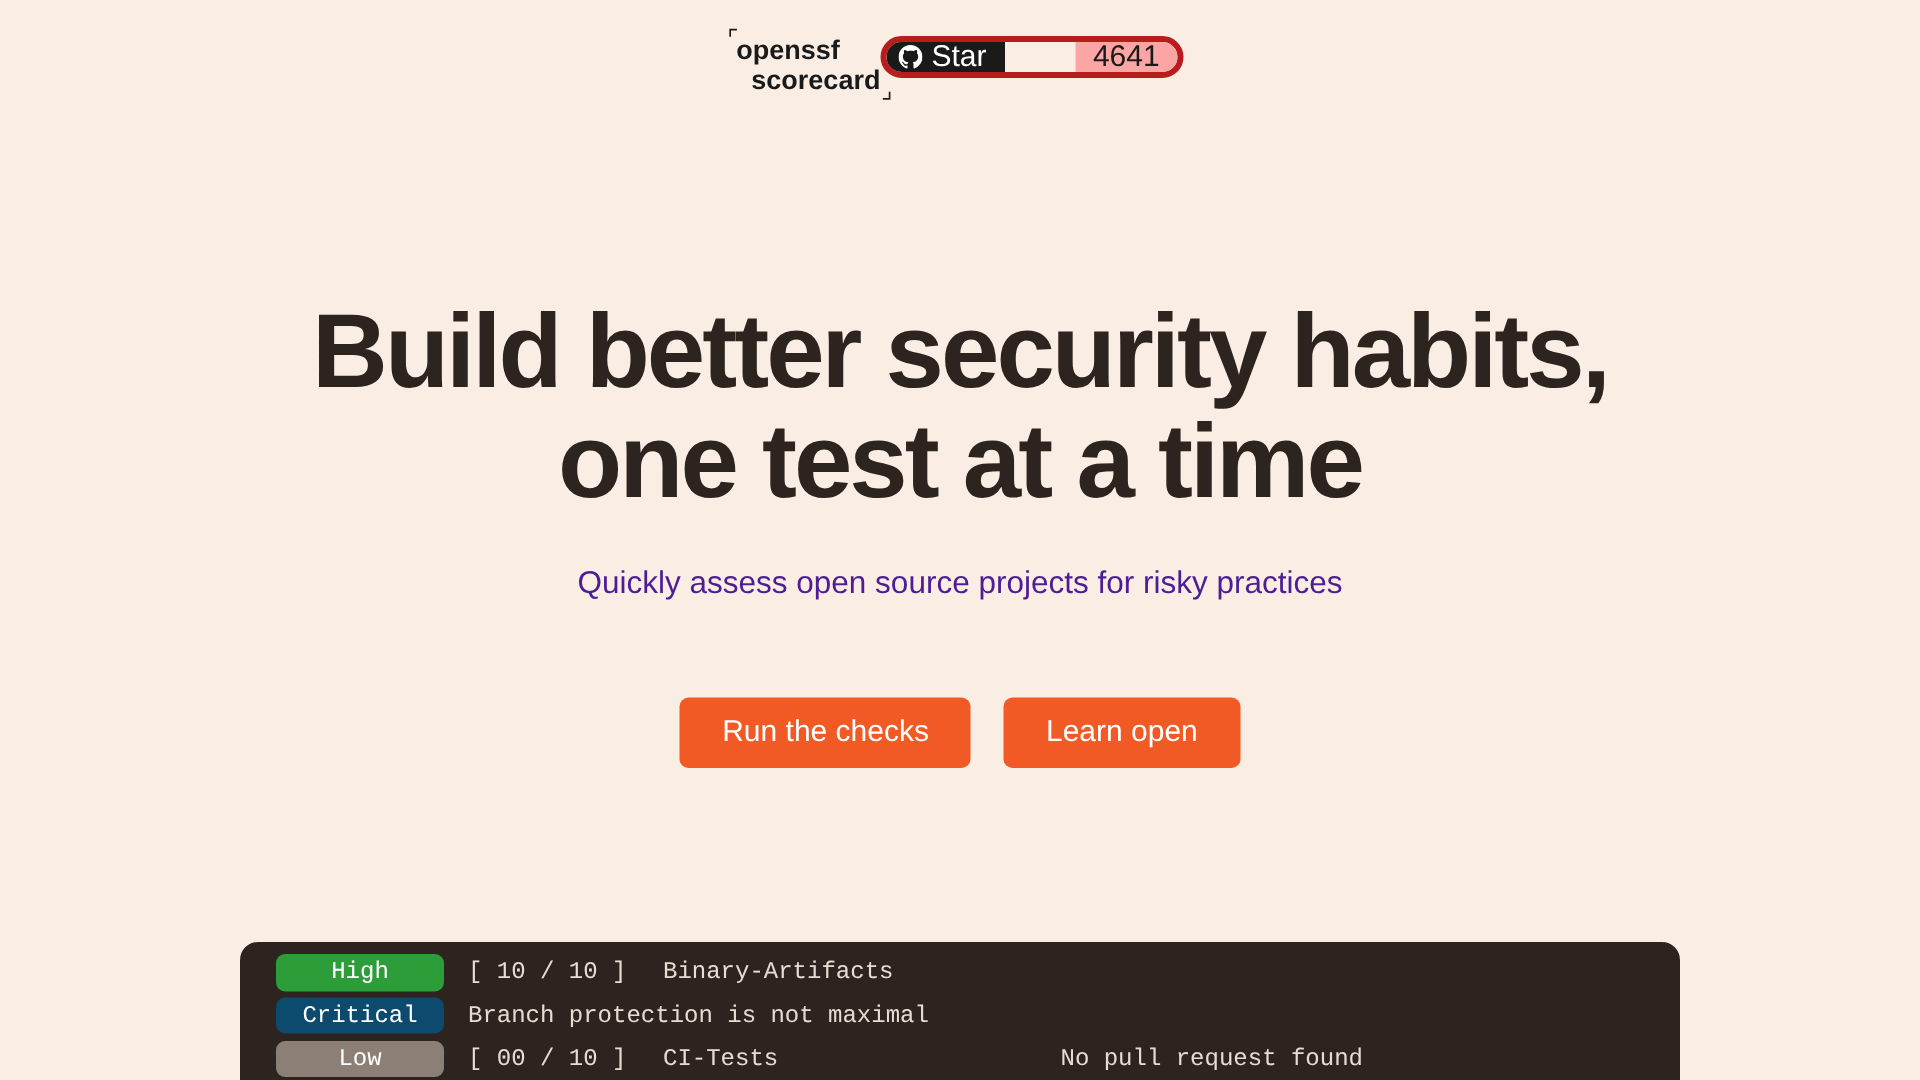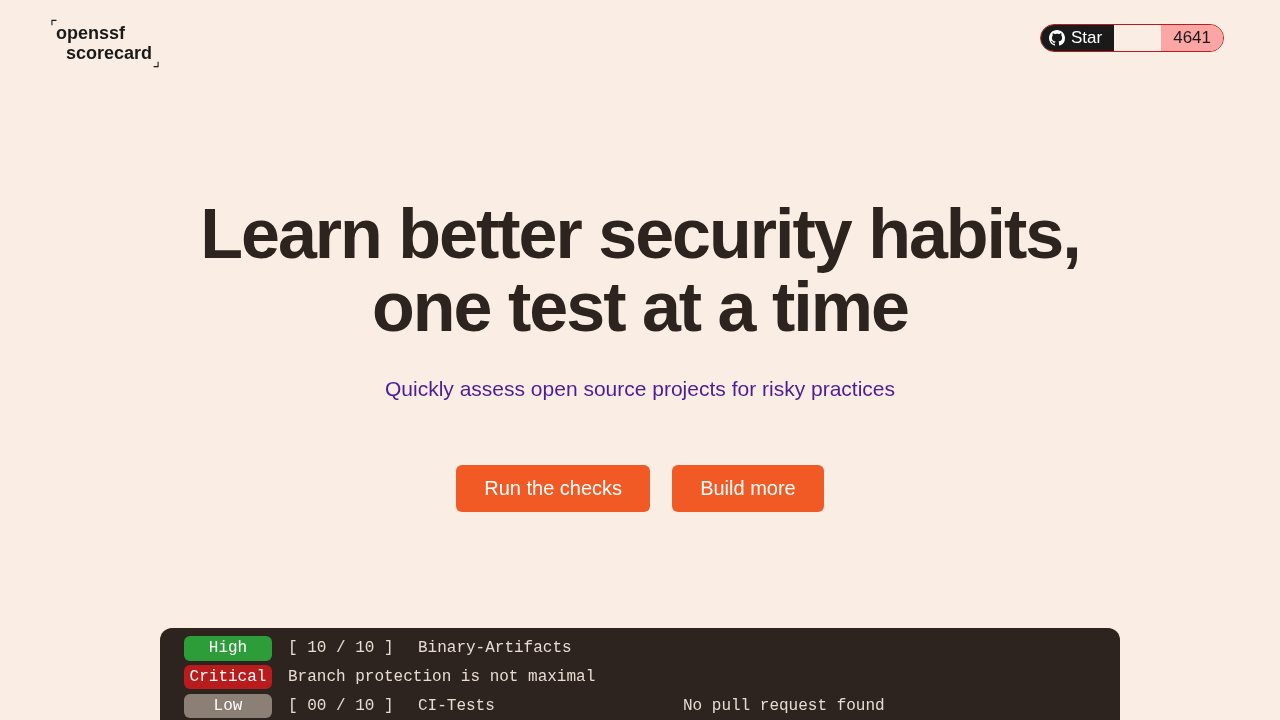--- a/index.html
+++ b/index.html
@@ -6,21 +6,21 @@
 body {
   width: 1280px;
   height: 720px;
   background: #faeee4;
   font-family: -apple-system, BlinkMacSystemFont, "Segoe UI", Helvetica, Arial, sans-serif;
   overflow: hidden;
   position: relative;
 }
 .header {
   display: flex;
-  justify-content: space-between;
+  justify-content: center;
   align-items: flex-start;
   padding: 24px 56px;
 }
 .logo {
   font-weight: 700;
   font-size: 18px;
   line-height: 1.1;
   color: #1a1a1a;
   position: relative;
 }
@@ -38,25 +38,25 @@
   content: "⌟";
   position: absolute;
   right: -8px;
   bottom: -6px;
   font-size: 16px;
   font-weight: 400;
 }
 .github-widget {
   display: inline-flex;
   align-items: stretch;
-  border: 1px solid #b91c1c;
+  border: 4px solid #b91c1c;
   border-radius: 14px;
   overflow: hidden;
   height: 28px;
-  font-size: 17px;
+  font-size: 20px;
   gap: 47px;
 }
 .github-star {
   display: flex;
   align-items: center;
   gap: 6px;
   background: #1a1a1a;
   color: #fff;
   padding: 0 12px 0 8px;
   cursor: pointer;
@@ -114,30 +114,30 @@
   font-family: "SFMono-Regular", Consolas, "Liberation Mono", Menlo, monospace;
   font-size: 16px;
   line-height: 1.8;
   color: #e8dcd2;
   height: 92px;
   overflow: hidden;
 }
 .t-row { display: flex; align-items: center; gap: 0; white-space: pre; }
 .badge {
   display: inline-block;
-  width: 88px;
+  width: 112px;
   text-align: center;
   border-radius: 6px;
   color: #fff;
   margin-right: 16px;
   line-height: 1.4;
   padding: 1px 0;
 }
 .badge-high { background: #2d9d3a; }
-.badge-critical { background: #b91c1c; }
+.badge-critical { background: #0c4a6e; }
 .badge-low { background: #8b7f76; }
 .score { display: inline-block; width: 130px; }
 .check { display: inline-block; width: 265px; }
 .desc { display: inline-block; }
 </style>
 </head>
 <body>
 
 <div class="header">
   <div class="logo">
@@ -150,27 +150,27 @@
           <path d="M8 0C3.58 0 0 3.58 0 8c0 3.54 2.29 6.53 5.47 7.59.4.07.55-.17.55-.38 0-.19-.01-.82-.01-1.49-2.01.37-2.53-.49-2.69-.94-.09-.23-.48-.94-.82-1.13-.28-.15-.68-.52-.01-.53.63-.01 1.08.58 1.23.82.72 1.21 1.87.87 2.33.66.07-.52.28-.87.51-1.07-1.78-.2-3.64-.89-3.64-3.95 0-.87.31-1.59.82-2.15-.08-.2-.36-1.02.08-2.12 0 0 .67-.21 2.2.82.64-.18 1.32-.27 2-.27.68 0 1.36.09 2 .27 1.53-1.04 2.2-.82 2.2-.82.44 1.1.16 1.92.08 2.12.51.56.82 1.27.82 2.15 0 3.07-1.87 3.75-3.65 3.95.29.25.54.73.54 1.48 0 1.07-.01 1.93-.01 2.2 0 .21.15.46.55.38A8.013 8.013 0 0016 8c0-4.42-3.58-8-8-8z"></path>
         </svg>
       <span>Star</span>
     </div>
     <div class="github-count">4641</div>
   </div>
 </div>
 
 <div class="hero">
   <h1>
-    <span>Learn better security habits,</span><br>
+    <span>Build better security habits,</span><br>
     <span>one test at a time</span>
   </h1>
   <p>Quickly assess open source projects for risky practices</p>
   <div class="cta-row">
     <button class="btn">Run the checks</button>
-    <button class="btn">Build more</button>
+    <button class="btn">Learn open</button>
   </div>
 </div>
 
 <div class="terminal">
   <div class="t-row">
     <span class="badge badge-high">High</span>
     <span class="score">[ 10 / 10 ]</span>
     <span class="check">Binary-Artifacts</span>
   </div>
   <div class="t-row">

